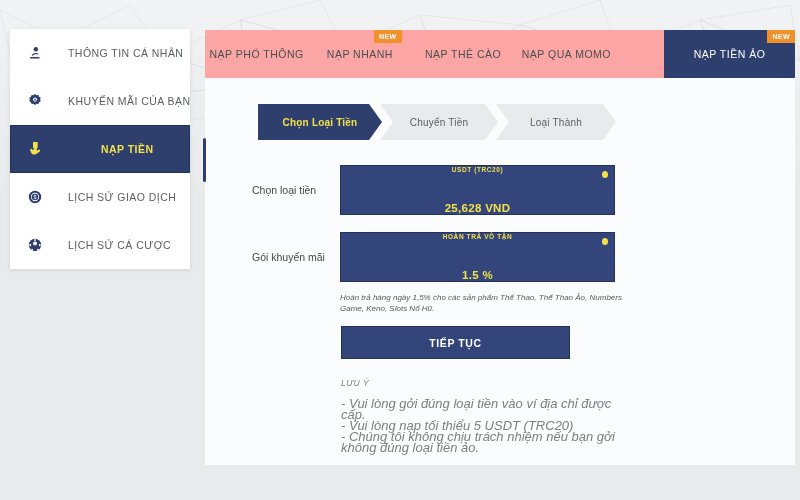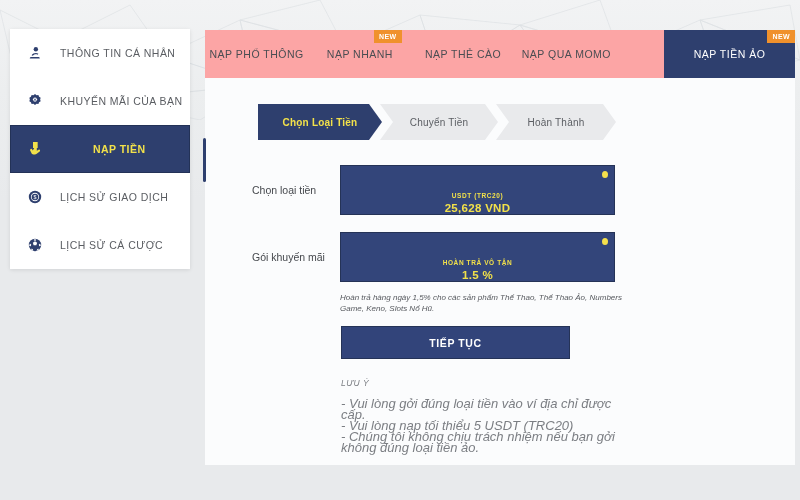--- a/index.html
+++ b/index.html
@@ -50,21 +50,21 @@
   .side-item .s-ico {
     width: 26px;
     height: 26px;
     flex: 0 0 26px;
     display: flex;
     align-items: center;
     justify-content: center;
     color: #2e3f6e;
   }
   .side-item .s-lbl {
-    margin-left: 12px;
+    margin-left: 20px;
     font-size: 10.5px;
     letter-spacing: .45px;
     color: #5a5d62;
     white-space: nowrap;
   }
   .side-item.active {
     background: #2e3f6e;
     border: 1px solid #233257;
     gap: 32px;
   }
@@ -187,21 +187,21 @@
   }
   .select-box {
     position: relative;
     width: 275px;
     height: 50px;
     background: #33457a;
     border: 1px solid #253357;
     display: flex;
     flex-direction: column;
     align-items: center;
-    justify-content: flex-end;
+    justify-content: space-between;
     cursor: pointer;
     box-sizing: border-box;
   }
   .sb-top {
     font-size: 6.5px;
     color: #f2e14a;
     letter-spacing: .6px;
     font-weight: bold;
     margin-bottom: 3px;
   }
@@ -398,21 +398,21 @@
 </div>
 
 <div id="stepper">
   <div class="step s-active">
     <span>Chọn Loại Tiền</span>
   </div>
   <div class="step s-idle">
     <span>Chuyển Tiền</span>
   </div>
   <div class="step s-idle last">
-    <span>Hoàn Thành</span>
+    <span>Loại Thành</span>
   </div>
 </div>
 
 <div class="form-row" id="row-currency">
   <div class="row-label">Chọn loại tiền</div>
   <div class="select-box">
     <span class="sb-dot"></span>
     <div class="sb-top">USDT (TRC20)</div>
     <div class="sb-main">25,628 VND</div>
   </div>

